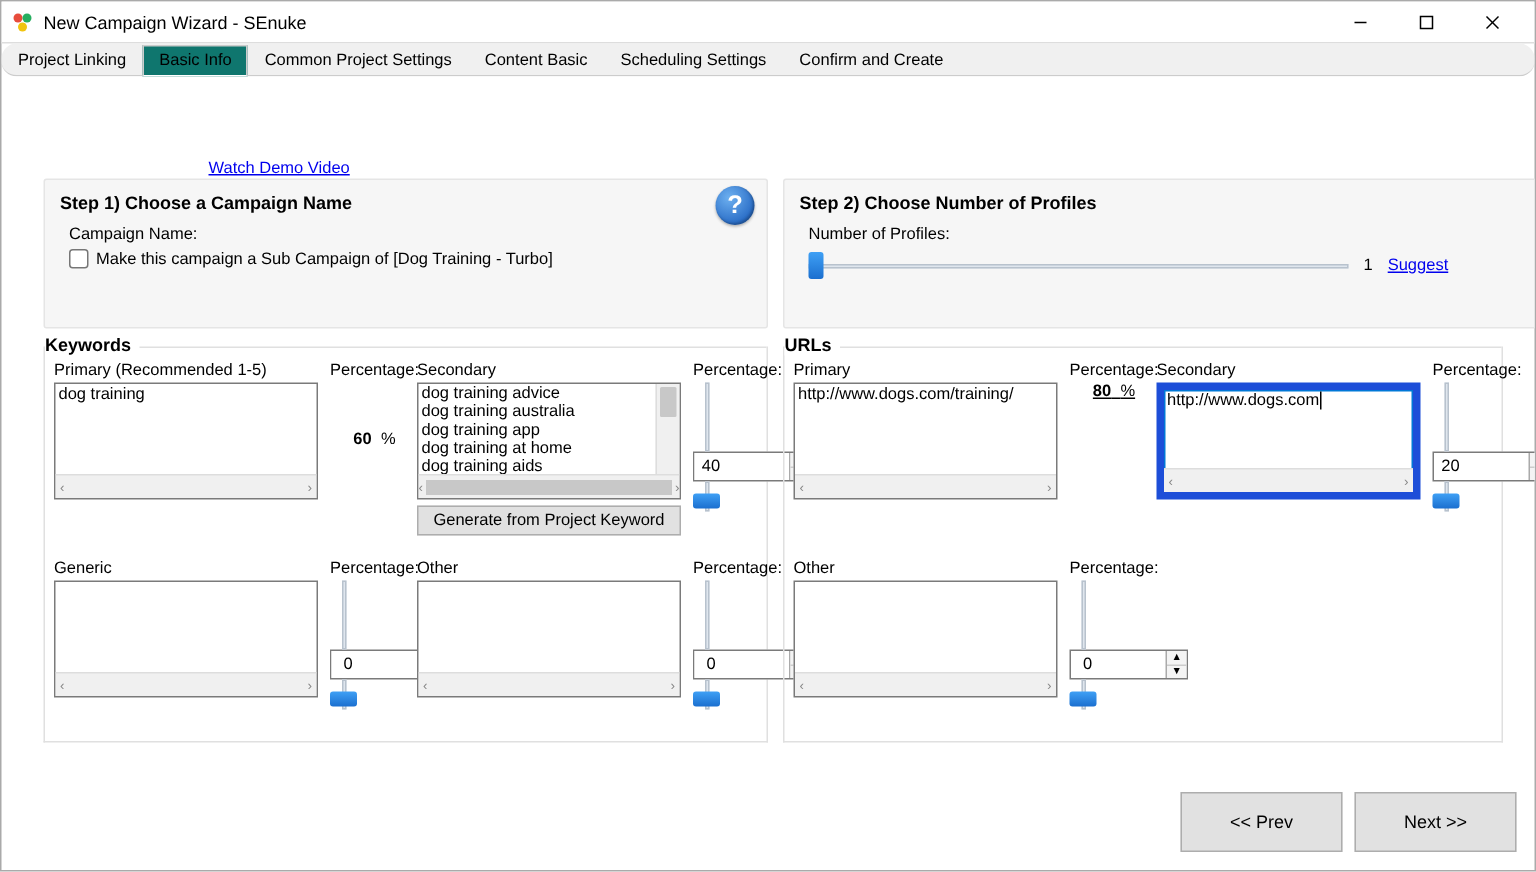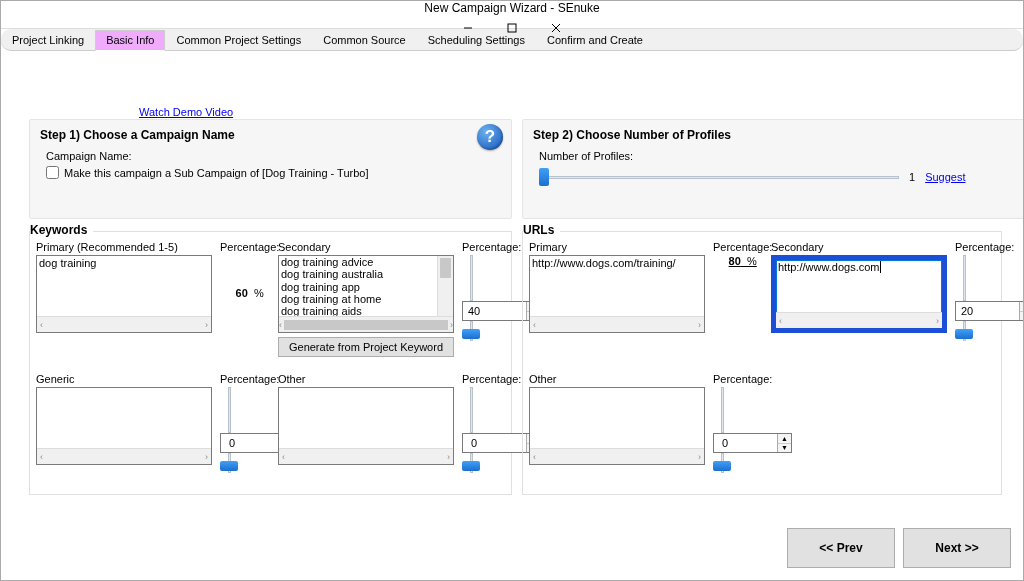--- a/index.html
+++ b/index.html
@@ -15,21 +15,20 @@
     position: relative;
     border: 1px solid #aaa;
   }
   .titlebar {
     height: 28px;
     display: flex;
     align-items: center;
     padding: 0 6px;
     background: #fff;
     border-bottom: 1px solid #ddd;
-    flex-direction: column;
   }
   .titlebar .app-icon {
     width: 16px; height: 16px;
     margin-right: 6px;
   }
   .titlebar .title { flex: 1; font-size: 12px; }
   .win-btns { display: flex; gap: 0; }
   .win-btn {
     width: 44px; height: 26px;
     display: flex; align-items: center; justify-content: center;
@@ -45,21 +44,21 @@
   .tab {
     padding: 3px 10px;
     font-size: 11px;
     border: 1px solid transparent;
     border-bottom: none;
     position: relative;
     top: 1px;
     cursor: default;
   }
   .tab.active {
-    background: #f0abfc;
+    background: #0f766e;
     border-color: #ccc;
     border-bottom: 1px solid #fff;
   }
   .content {
     position: relative;
     padding: 14px 10px 0 10px;
     height: 468px;
   }
   .demo-link {
     position: absolute;
@@ -244,21 +243,21 @@
 
   .footer-btns {
     position: absolute;
     right: 12px; bottom: 12px;
     display: flex; gap: 8px;
   }
   .nav-btn {
     width: 108px; height: 40px;
     background: #e1e1e1;
     border: 1px solid #adadad;
-    font-size: 12px; font-weight: bold;
+    font-size: 12px; font-weight: normal;
     display: flex; align-items: center; justify-content: center;
   }
 </style>
 </head>
 <body>
 
 <div class="titlebar">
   <svg class="app-icon" viewBox="0 0 16 16">
     <circle cx="5" cy="5" r="3" fill="#e74c3c"></circle>
     <circle cx="11" cy="5" r="3" fill="#27ae60"></circle>
@@ -282,21 +281,21 @@
           <line x1="9" y1="1" x2="1" y2="9" stroke="#000"></line>
         </svg>
     </div>
   </div>
 </div>
 
 <div class="tabstrip">
   <div class="tab">Project Linking</div>
   <div class="tab active">Basic Info</div>
   <div class="tab">Common Project Settings</div>
-  <div class="tab">Common Source</div>
+  <div class="tab">Content Basic</div>
   <div class="tab">Scheduling Settings</div>
   <div class="tab">Confirm and Create</div>
 </div>
 
 <div class="content">
 
   <a class="demo-link">Watch Demo Video</a>
 
   <div class="step-panel step1">
     <div class="step-title">Step 1) Choose a Campaign Name</div>

